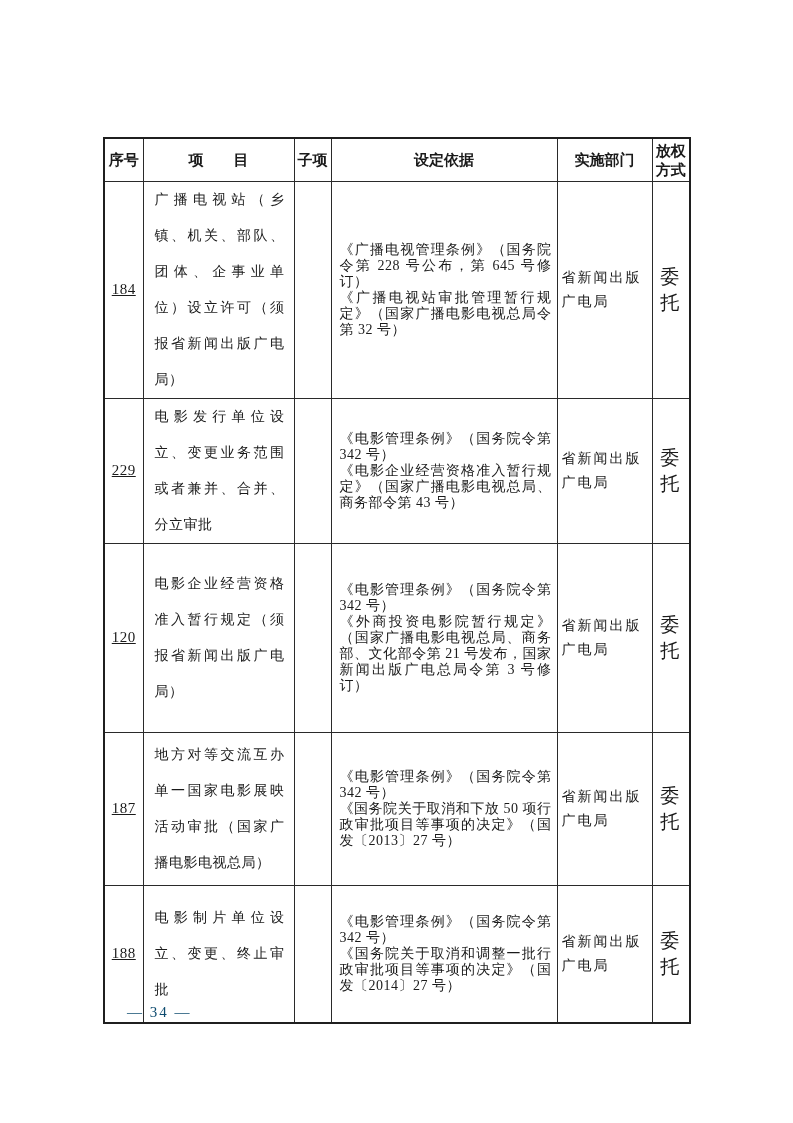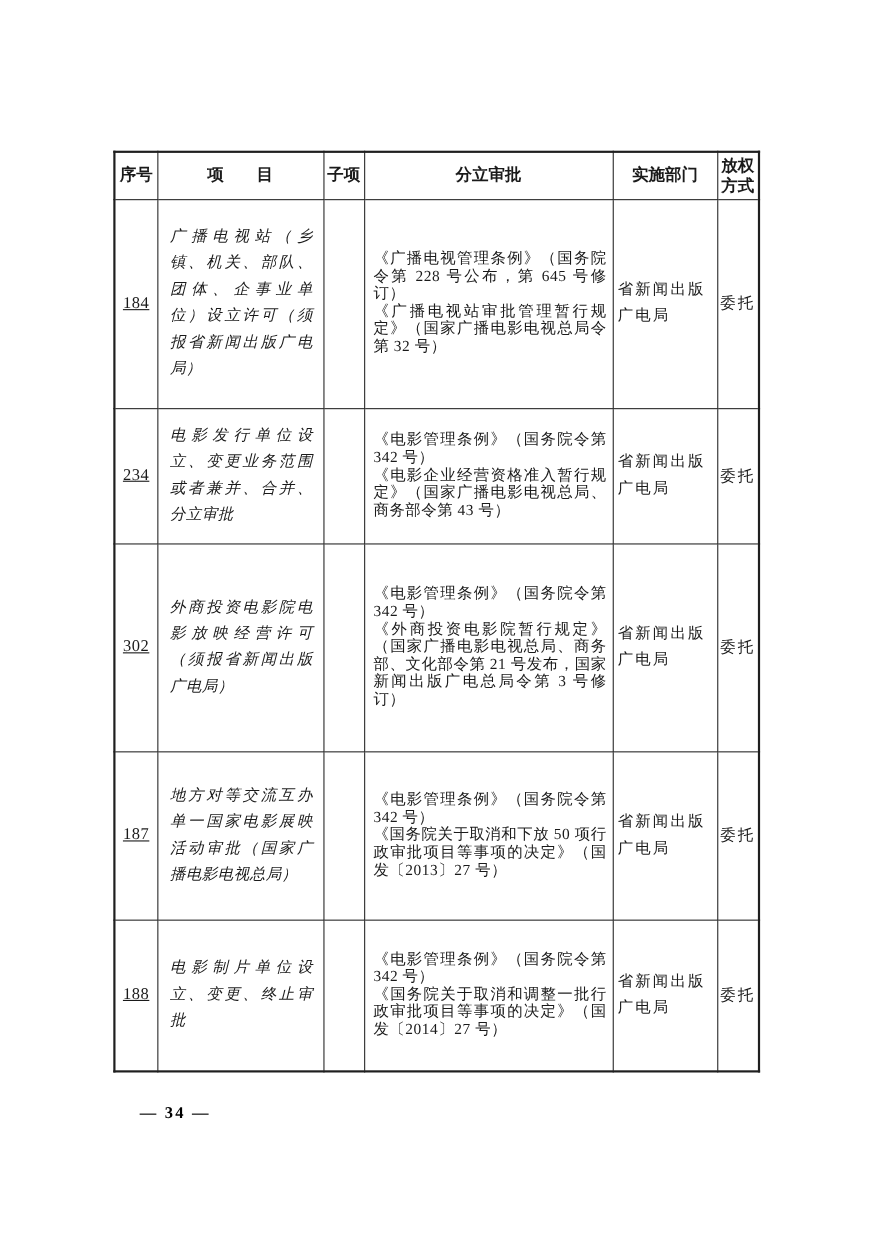--- a/index.html
+++ b/index.html
@@ -50,24 +50,23 @@
   }
   .cell-no {
     text-align: center;
     font-size: 15px;
     letter-spacing: 0.5px;
     text-decoration: underline;
   }
   .cell-project {
     text-align: justify;
     font-size: 14px;
-    line-height: 24px;
+    line-height: 36px;
     letter-spacing: 0.5px;
     padding: 0 9px 0 11px;
-    font-style: italic;
   }
   .cell-subitem {
     text-align: center;
     font-size: 14px;
   }
   .cell-basis {
     text-align: justify;
     font-size: 14px;
     line-height: 16px;
     letter-spacing: 0.5px;
@@ -76,32 +75,31 @@
   }
   .cell-dept {
     text-align: left;
     font-size: 14px;
     line-height: 24px;
     letter-spacing: 2px;
     padding: 0 4px;
   }
   .cell-method {
     text-align: center;
-    font-size: 14px;
+    font-size: 19px;
     letter-spacing: 2px;
     padding: 0 1px;
   }
   .page-footer {
     position: absolute;
     left: 127px;
     top: 1004px;
     font-size: 15px;
     letter-spacing: 2px;
-    color: #000000;
-    font-weight: bold;
+    color: #0c4a6e;
   }
 </style>
 </head>
 <body>
 
 <div class="page">
 
   <table class="approval-table">
     <colgroup>
       <col style="width:39px">
@@ -109,47 +107,47 @@
       <col style="width:37px">
       <col style="width:226px">
       <col style="width:95px">
       <col style="width:38px">
     </colgroup>
     <thead>
       <tr>
         <th>序号</th>
         <th>项　　目</th>
         <th>子项</th>
-        <th>分立审批</th>
+        <th>设定依据</th>
         <th>实施部门</th>
         <th>放权方式</th>
       </tr>
     </thead>
     <tbody>
       <tr>
         <td class="cell-no">184</td>
         <td class="cell-project">广播电视站（乡镇、机关、部队、团体、企事业单位）设立许可（须报省新闻出版广电局）</td>
         <td class="cell-subitem"></td>
         <td class="cell-basis">《广播电视管理条例》（国务院令第 228 号公布，第 645 号修订）
 《广播电视站审批管理暂行规定》（国家广播电影电视总局令第 32 号）</td>
         <td class="cell-dept">省新闻出版广电局</td>
         <td class="cell-method">委托</td>
       </tr>
       <tr>
-        <td class="cell-no">234</td>
+        <td class="cell-no">229</td>
         <td class="cell-project">电影发行单位设立、变更业务范围或者兼并、合并、分立审批</td>
         <td class="cell-subitem"></td>
         <td class="cell-basis">《电影管理条例》（国务院令第 342 号）
 《电影企业经营资格准入暂行规定》（国家广播电影电视总局、商务部令第 43 号）</td>
         <td class="cell-dept">省新闻出版广电局</td>
         <td class="cell-method">委托</td>
       </tr>
       <tr>
-        <td class="cell-no">302</td>
-        <td class="cell-project">外商投资电影院电影放映经营许可（须报省新闻出版广电局）</td>
+        <td class="cell-no">120</td>
+        <td class="cell-project">电影企业经营资格准入暂行规定（须报省新闻出版广电局）</td>
         <td class="cell-subitem"></td>
         <td class="cell-basis">《电影管理条例》（国务院令第 342 号）
 《外商投资电影院暂行规定》（国家广播电影电视总局、商务部、文化部令第 21 号发布，国家新闻出版广电总局令第 3 号修订）</td>
         <td class="cell-dept">省新闻出版广电局</td>
         <td class="cell-method">委托</td>
       </tr>
       <tr>
         <td class="cell-no">187</td>
         <td class="cell-project">地方对等交流互办单一国家电影展映活动审批（国家广播电影电视总局）</td>
         <td class="cell-subitem"></td>

